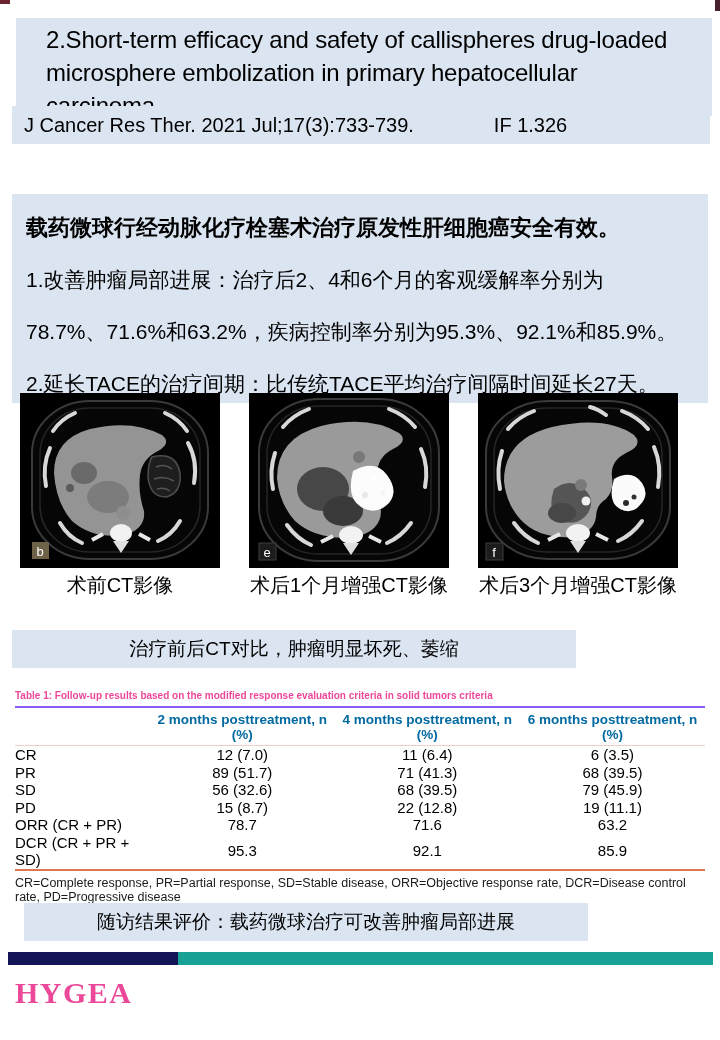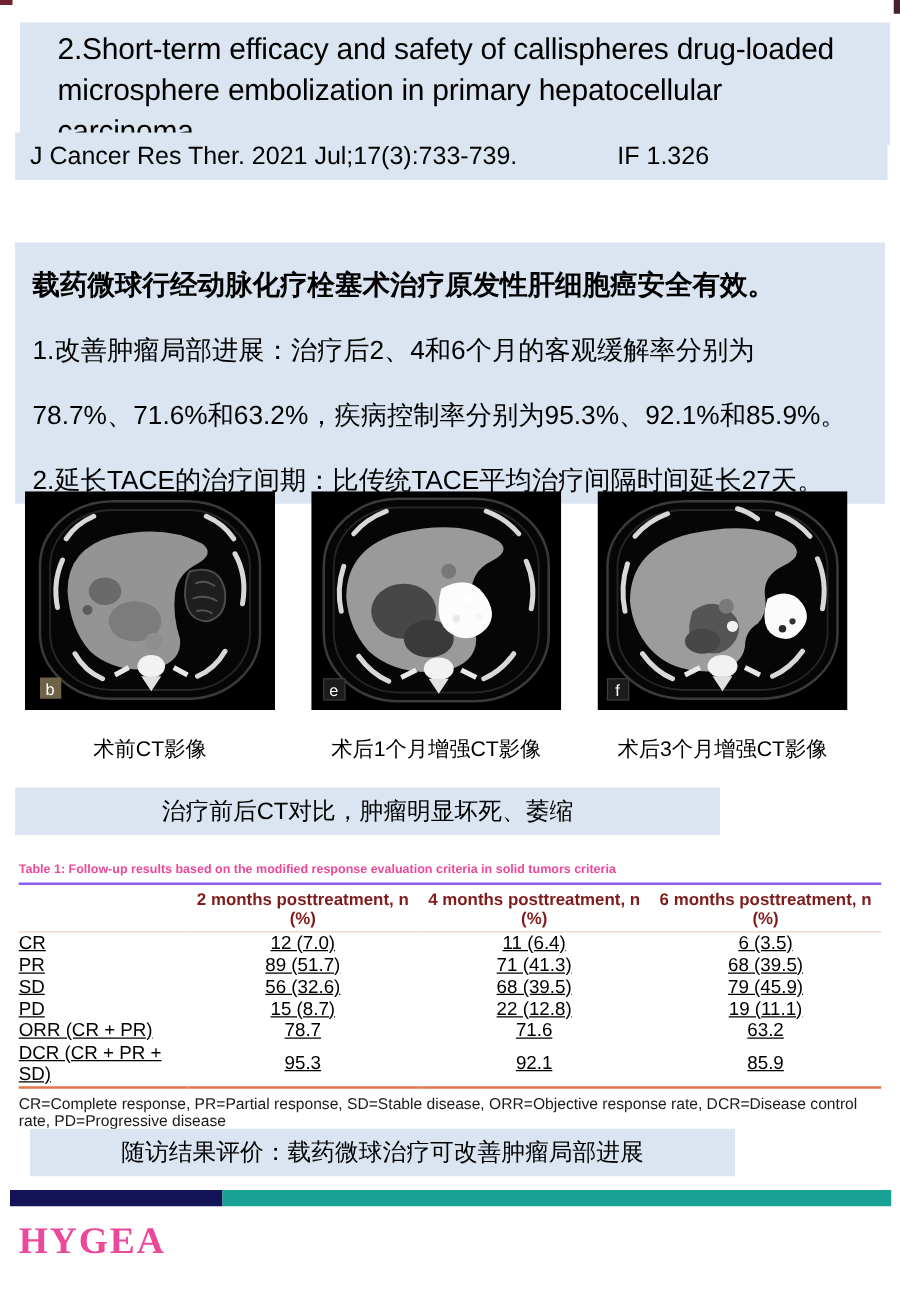--- a/index.html
+++ b/index.html
@@ -16,38 +16,38 @@
   .cite-if{margin-left:80px;}
 
   .summary-box{position:absolute;left:12px;top:154px;width:696px;height:209px;box-sizing:border-box;
                padding:8px 14px 0 14px;font-size:21px;margin-top:40px;}
   .sline{height:52px;display:flex;align-items:center;white-space:nowrap;}
   .sline.head{font-weight:bold;font-size:22px;}
 
   .ct-row{position:absolute;left:20px;top:393px;display:flex;gap:29px;}
   .ct-fig{width:200px;display:flex;flex-direction:column;align-items:center;}
   .ct-img{width:200px;height:175px;display:block;}
-  .ct-cap{margin-top:20px;font-size:17px;white-space:nowrap;}
+  .ct-cap{margin-top:4px;font-size:20px;white-space:nowrap;}
 
   .band{position:absolute;left:12px;width:564px;height:38px;background:#dbe5f1;
         display:flex;align-items:center;justify-content:center;font-size:19px;}
   #band-ct{top:630px;}
   #band-result{top:903px;margin-left:12px;}
 
   .table-wrap{position:absolute;left:15px;top:690px;width:690px;}
   .t-title{color:#ec4899;font-weight:bold;font-size:10px;padding-bottom:5px;
            border-bottom:2px solid #8b5cf6;}
   table.mrecist{width:100%;border-collapse:collapse;font-size:15px;}
-  table.mrecist th{color:#7f1d1d;font-weight:bold;font-size:13.5px;text-align:center;
+  table.mrecist th{color:#0369a1;font-weight:bold;font-size:13.5px;text-align:center;
                    padding:4px 0 3px 0;border-bottom:1px solid #edd0c2;}
   table.mrecist th.lbl{width:19.5%;}
   table.mrecist th.c{width:26.8%;}
   table.mrecist td{text-align:center;padding:0;line-height:17.5px;height:17.5px;}
   table.mrecist td.lbl{text-align:left;}
-  table.mrecist tbody{border-bottom:2px solid #e2764e;text-decoration:underline;}
+  table.mrecist tbody{border-bottom:2px solid #e2764e;}
   .t-foot{font-size:12.5px;margin-top:5px;color:#1a1a1a;}
 
   .bottom-bar{position:absolute;left:8px;top:952px;width:705px;height:13px;display:flex;}
   .bar-navy{width:170px;background:#131357;}
   .bar-teal{flex:1;background:#17a295;}
   .logo{position:absolute;left:15px;top:976px;font-family:"Liberation Serif","DejaVu Serif",serif;
         font-weight:bold;font-size:30px;letter-spacing:1.5px;color:#ec4899;}
 </style>
 </head>
 <body>

